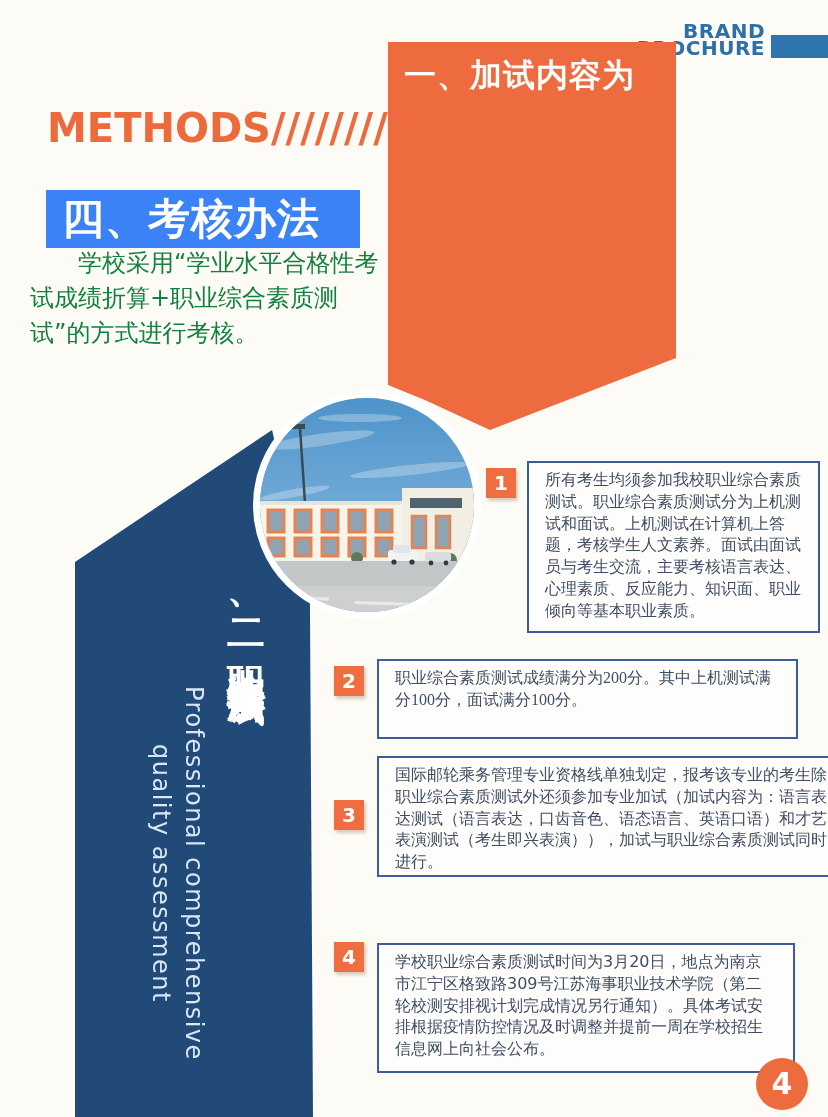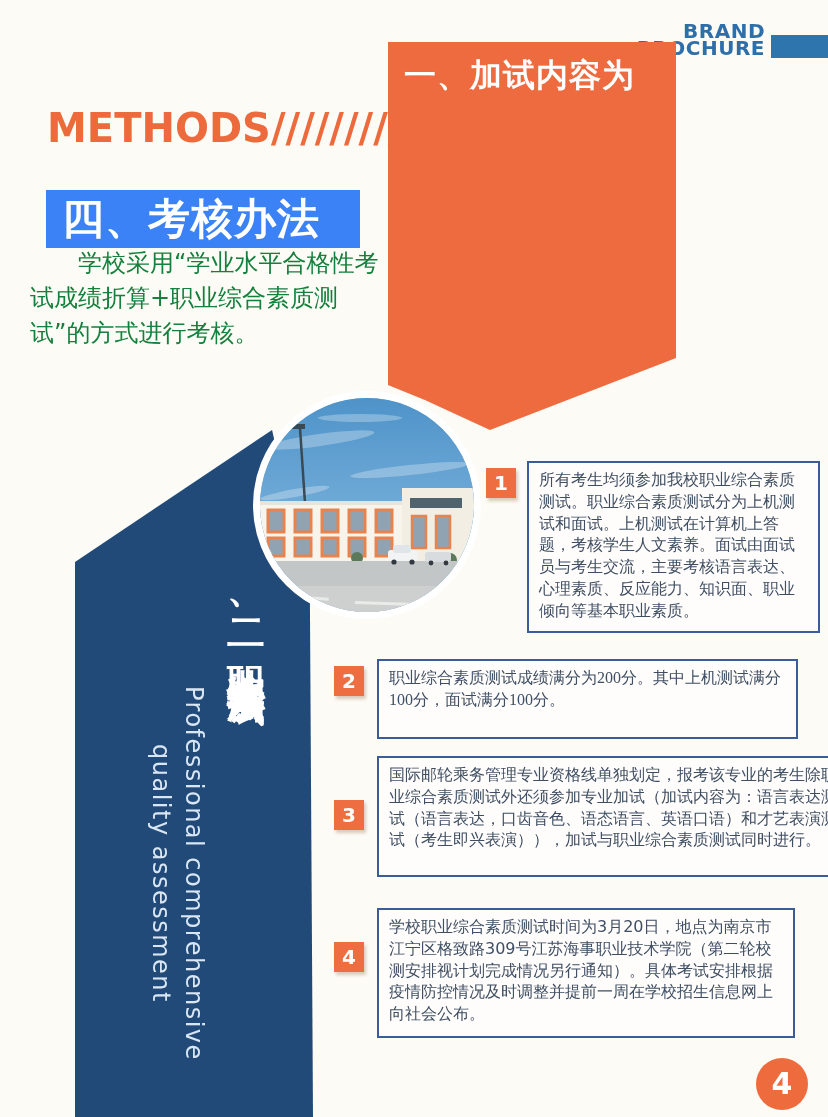--- a/index.html
+++ b/index.html
@@ -78,30 +78,30 @@
   
   .num-sq {
     position:absolute; width:30px; height:30px; z-index:3;
     background:#ee6e41; color:#ffffff; font-size:20px; font-weight:bold;
     text-align:center; line-height:30px;
     box-shadow:2px 3px 3px rgba(120,60,20,0.25);
   }
   .item-box {
     position:absolute; border:2px solid #3c5c99; background:rgba(255,255,255,0.55);
     color:#3f4e63; font-size:16px; line-height:21.8px;
-    padding:6px 10px; z-index:3;
+    padding:6px 16px; z-index:3;
   }
   #sq1 { left:486px; top:468px; }
   #sq2 { left:334px; top:666px; }
   #sq3 { left:334px; top:800px; }
   #sq4 { left:334px; top:942px; }
   #box1 { left:527px; top:461px; width:293px; height:172px; }
   #box2 { left:377px; top:659px; width:421px; height:80px;font-family:Liberation Serif, serif; }
   #box3 { left:377px; top:756px; width:478px; height:121px; }
-  #box4 { left:377px; top:908px; width:418px; height:130px; }
+  #box4 { left:377px; top:943px; width:418px; height:130px; }
   
   .page-num {
     position:absolute; left:756px; top:1058px; width:52px; height:52px;
     border-radius:50%; background:#ed6b3d; z-index:3;
     color:#ffffff; font-size:30px; font-weight:bold; text-align:center; line-height:52px;
   }
 </style>
 </head>
 <body>
 

